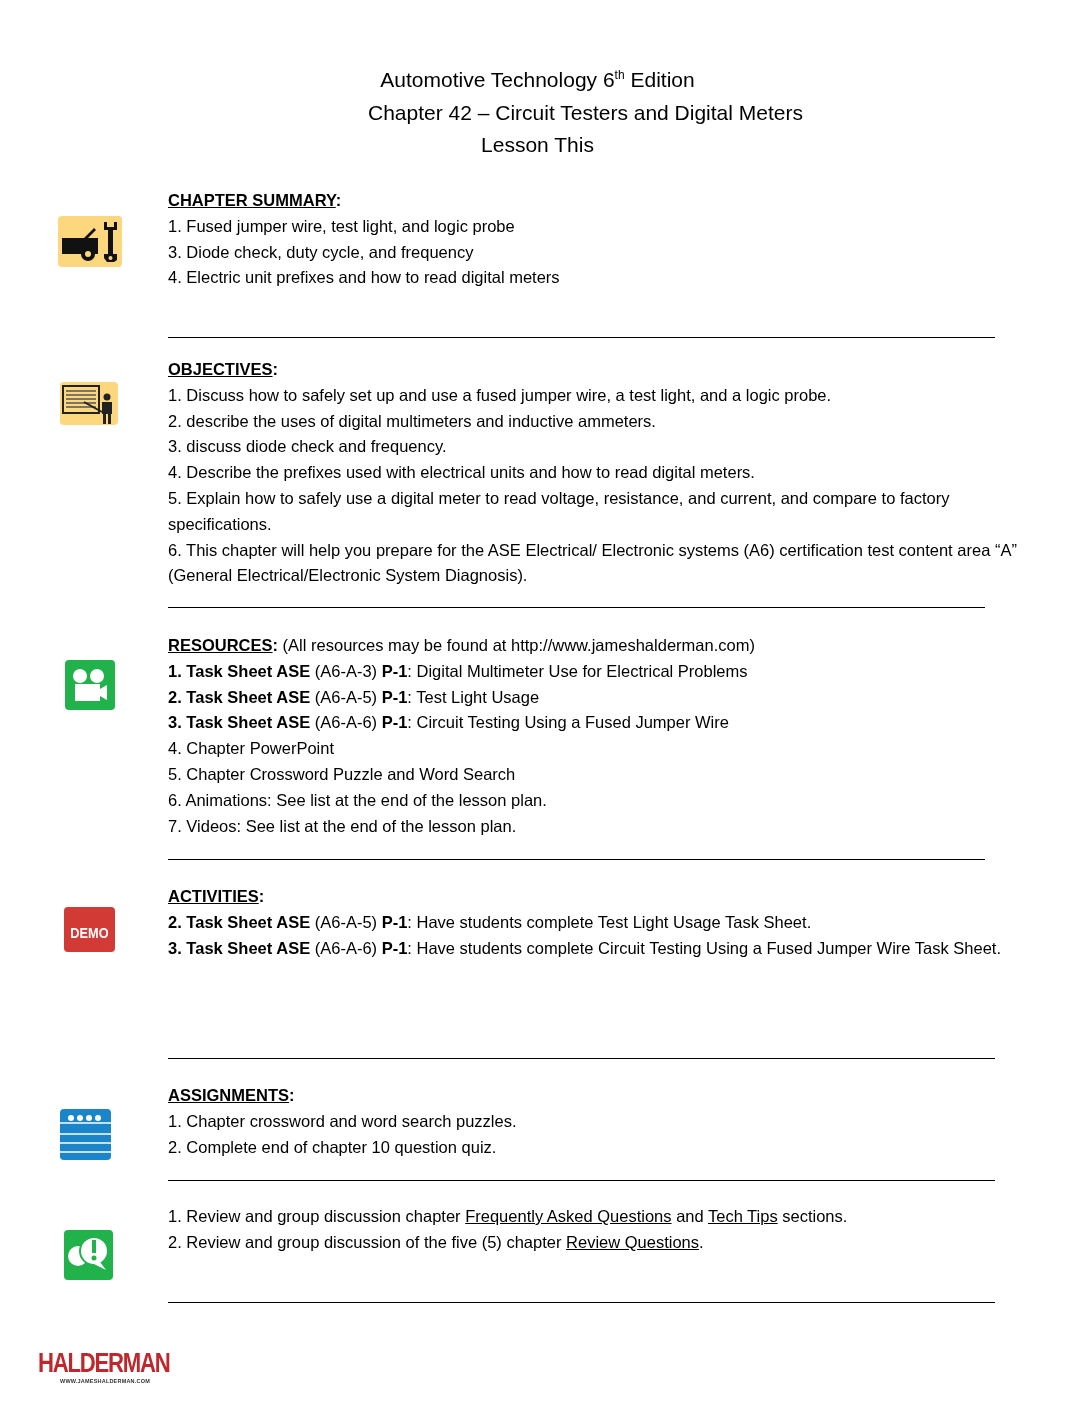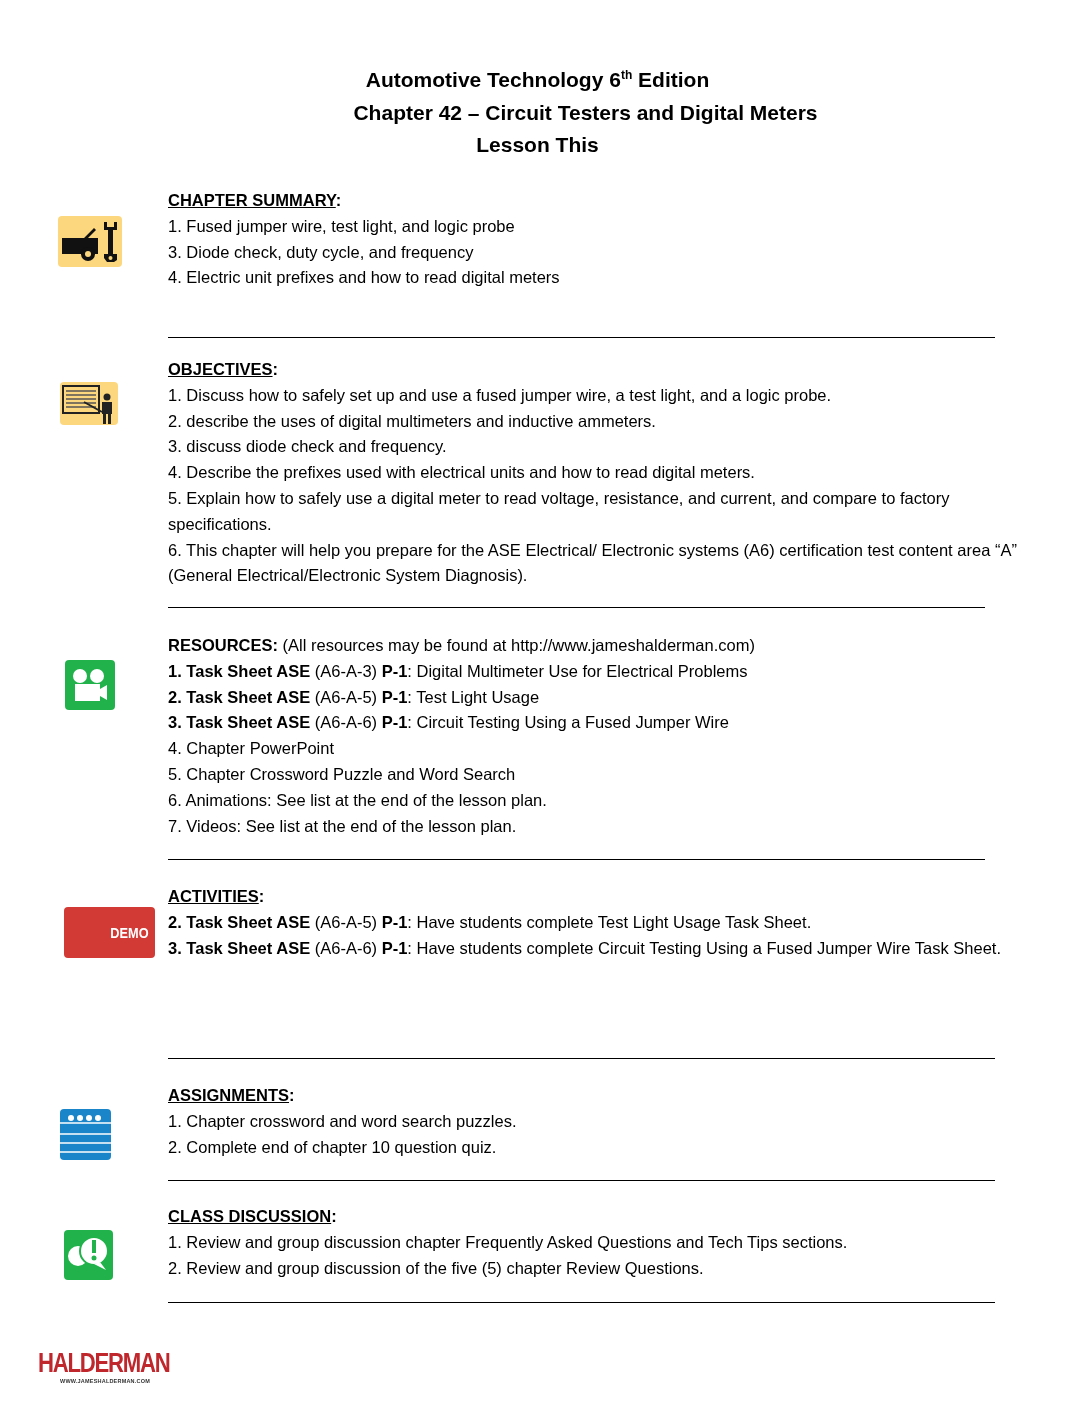--- a/index.html
+++ b/index.html
@@ -1,27 +1,27 @@
 <!DOCTYPE html>
 <html><head>
   <meta charset="utf-8">
   <style>
     html, body { margin: 0; padding: 0; background: #ffffff; }
     body { width: 1088px; height: 1408px; position: relative; overflow: hidden;
            font-family: "Liberation Sans", "DejaVu Sans", sans-serif; color: #000; }
     .title { position: absolute; left: 0; width: 1075px; text-align: center;
-             font-weight: bold; font-size: 21px; line-height: 32px; }
+             font-weight: normal; font-size: 21px; line-height: 32px; }
     .title sup { font-size: 12px; vertical-align: 8px; line-height: 0; }
     .section { position: absolute; left: 168px; width: 870px; font-size: 16.5px; line-height: 25.8px; }
     .section .heading { font-weight: bold; }
     .section .heading .h-text { text-decoration: underline; text-align: right; }
     .line { display: block; white-space: nowrap; }
     .wrap { white-space: normal; }
     .b { font-weight: bold; }
-    .u { }
+    .u { text-decoration: underline; }
     .sep { position: absolute; left: 168px; height: 0; border-top: 1px solid #000; }
     .icon { position: absolute; border-radius: 4px; }
     .logo { position: absolute; left: 38px; top: 1348px; width: 98px; }
     .logo-main { color: #c0272d; font-weight: bold; font-size: 27px; letter-spacing: -1.5px;
                  transform: scaleX(0.82); transform-origin: left; line-height: 30px;
                  font-family: "Liberation Sans", sans-serif; }
     .logo-sub { font-size: 5.5px; font-weight: bold; color: #333; margin-left: 22px; line-height: 7px; letter-spacing: 0.2px; }
   </style>
 </head>
 <body>
@@ -61,21 +61,21 @@
   </svg>
 </div>
 <div class="icon" style="left:65px;top:660px;width:50px;height:50px;background:#22b24c;">
   <svg width="50" height="50" viewBox="0 0 50 50">
     <circle cx="15" cy="16" r="7" fill="#fff"></circle>
       <circle cx="32" cy="16" r="7" fill="#fff"></circle>
     <rect x="10" y="24" width="25" height="17" fill="#fff"></rect>
     <path d="M35 29 L42 25 L42 40 L35 36 Z" fill="#fff"></path>
   </svg>
 </div>
-<div class="icon" style="left:64px;top:907px;width:51px;height:51px;background:#d23a35;padding-left:40px;">
+<div class="icon" style="left:64px;top:907px;width:51px;height:45px;background:#d23a35;">
   <div style="color:#fff;font-weight:bold;font-size:15px;text-align:center;line-height:51px;transform:scaleX(0.85);">DEMO</div>
 </div>
 <div class="icon" style="left:60px;top:1109px;width:51px;height:51px;background:#1a85c8;">
   <svg width="51" height="51" viewBox="0 0 51 51">
     <g fill="#fff">
         <circle cx="11" cy="9" r="3"></circle>
         <circle cx="20" cy="9" r="3"></circle>
         <circle cx="29" cy="9" r="3"></circle>
         <circle cx="38" cy="9" r="3"></circle>
       </g>
@@ -136,21 +136,20 @@
 <div class="sep" style="top:1058px;width:827px;"></div>
 
 <div class="section" style="top:1083px;">
   <span class="line heading"><span class="h-text">ASSIGNMENTS</span>:</span>
   <span class="line">1. Chapter crossword and word search puzzles.</span>
   <span class="line">2. Complete end of chapter 10 question quiz.</span>
 </div>
 <div class="sep" style="top:1180px;width:827px;"></div>
 
 <div class="section" style="top:1204px;">
-  <span class="line heading"><span class="h-text">CLASS DISCUSSION</span>:</span>
   <span class="line"><span>1. Review and group discussion chapter </span><span class="u">Frequently Asked Questions</span><span> and </span><span class="u">Tech Tips</span><span> sections.</span></span>
   <span class="line"><span>2. Review and group discussion of the five (5) chapter </span><span class="u">Review Questions</span><span>.</span></span>
 </div>
 <div class="sep" style="top:1302px;width:827px;"></div>
 
 <div class="logo">
   <div class="logo-main">HALDERMAN</div>
   <div class="logo-sub">WWW.JAMESHALDERMAN.COM</div>
 </div>
 

